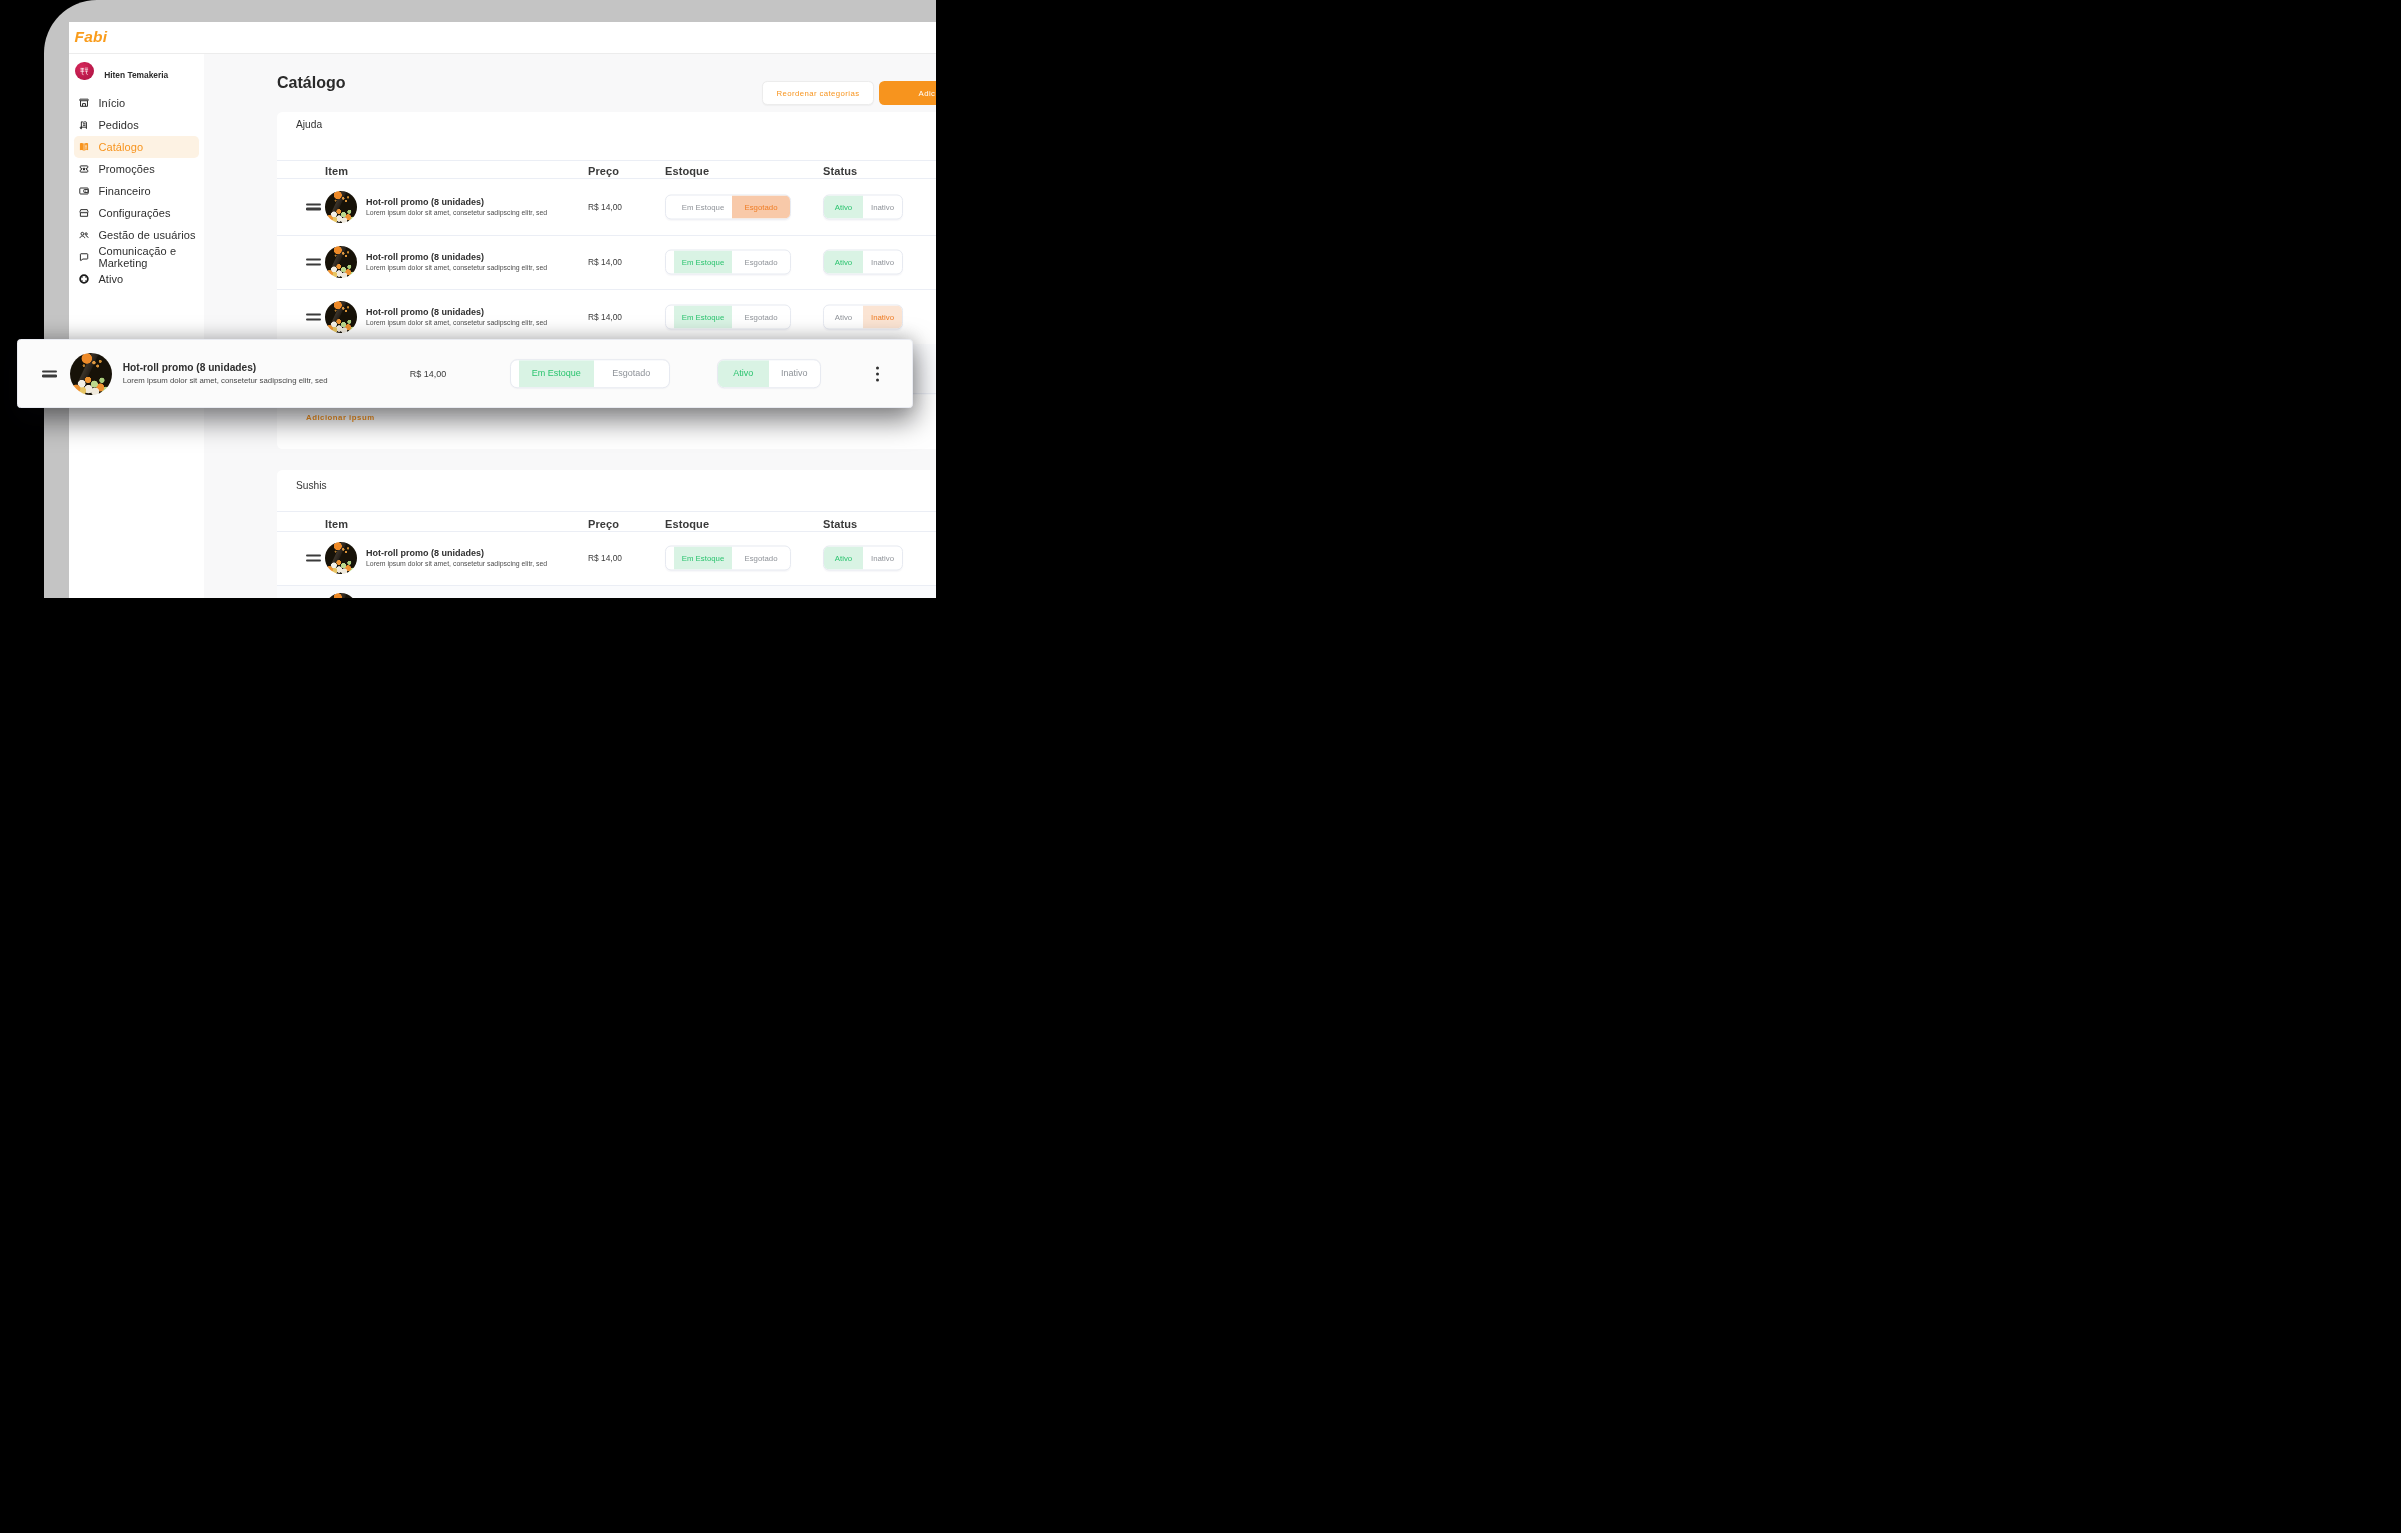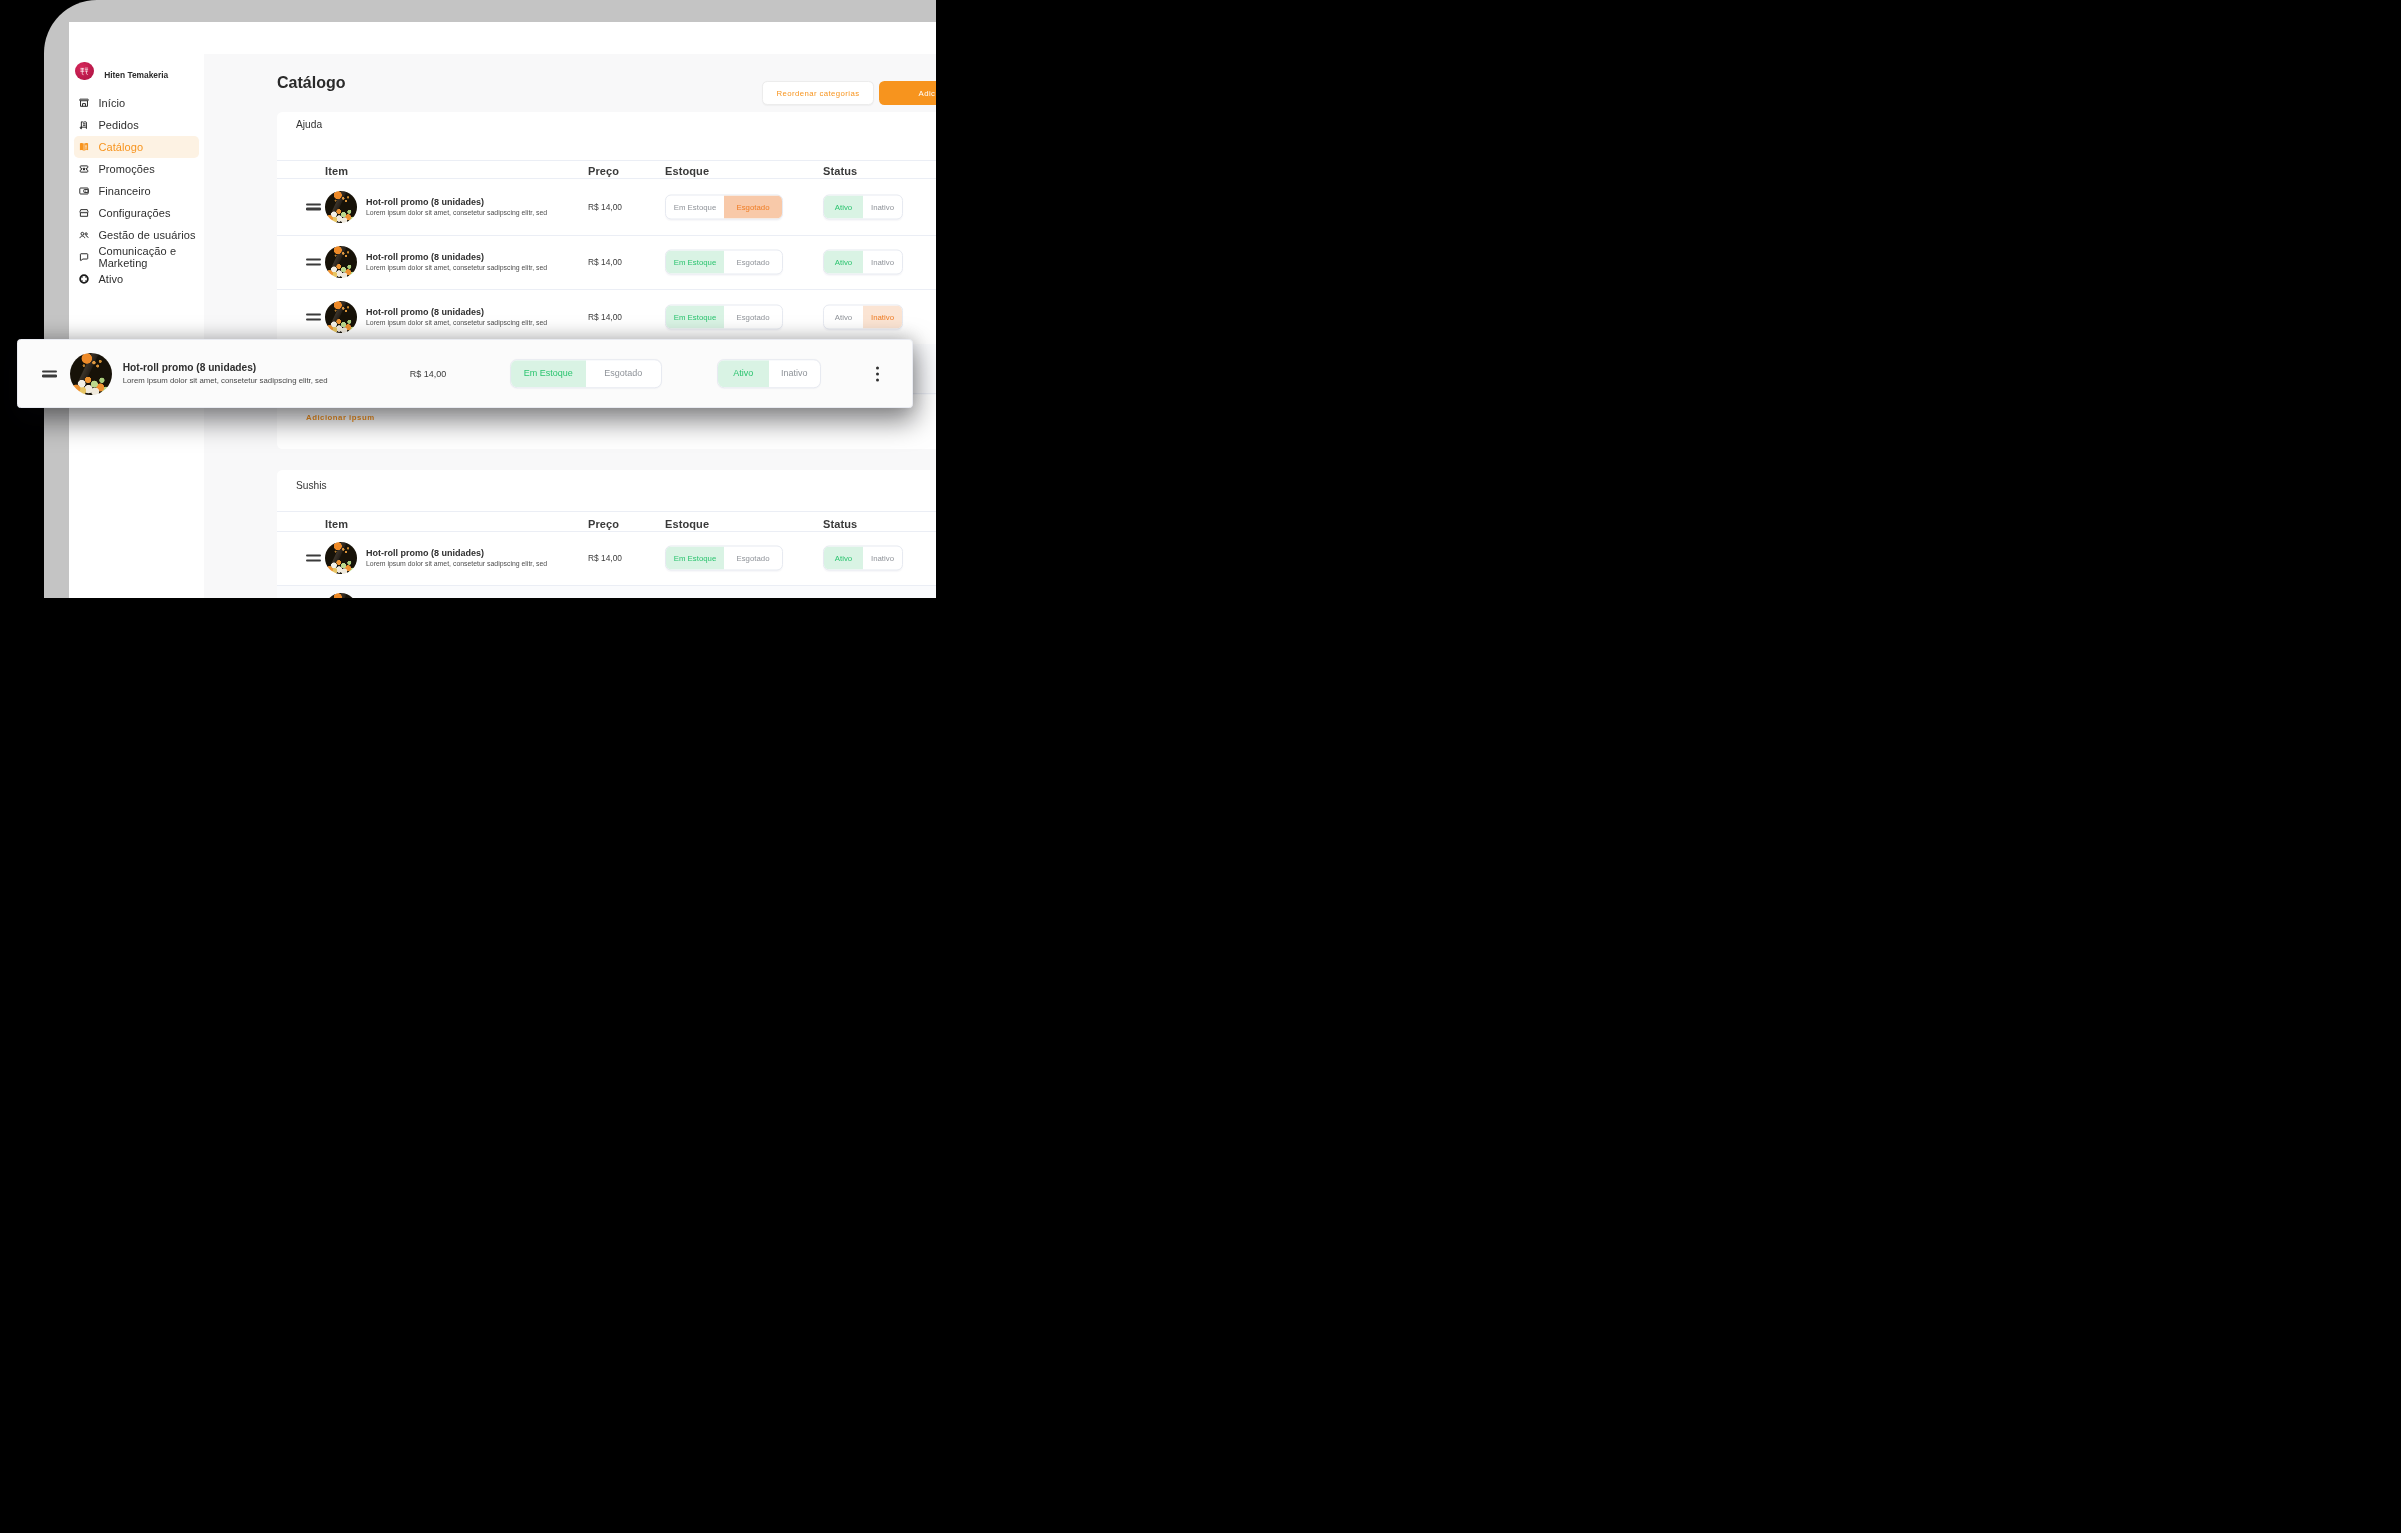--- a/index.html
+++ b/index.html
@@ -80,21 +80,21 @@
   .item-name{font-size:9px;font-weight:bold;color:#2f2f2f;}
   .item-desc{font-size:6.9px;color:#4e4e4e;margin-top:2.4px;}
   .row-price{position:absolute;left:311px;top:50%;transform:translateY(-50%);
              font-size:8.4px;color:#3c3c3c;}
 
   .toggle{position:absolute;top:50%;transform:translateY(-50%);display:flex;
           border:0.6px solid #E7EAF1;border-radius:6px;background:#fff;overflow:hidden;
           box-shadow:0 0.6px 1.2px rgba(40,60,110,.04);}
   .toggle .seg{display:flex;align-items:center;justify-content:center;
                font-size:7.8px;color:#8f9399;cursor:pointer;}
-  .toggle.stock{left:388px;height:23px;}
+  .toggle.stock{left:388px;height:23px;padding-left:8px;}
   .toggle.stock .seg{width:58px;}
   .toggle.status{left:546px;height:23px;}
   .toggle.status .seg{width:39px;}
   .seg.sel-green{background:#D9F3E4;color:#2BC46F;}
   .seg.sel-peach{background:#F8C9A9;color:#EF7D25;}
   .seg.sel-peach-light{background:#FBE4D3;color:#EF7D25;}
 
   .add-link{position:absolute;left:29px;font-size:7.8px;font-weight:bold;color:#F7941E;
             letter-spacing:0.5px;cursor:pointer;}
 
@@ -121,20 +121,23 @@
   svg{display:block;}
 </style>
 </head>
 <body>
 
 <div class="viewport">
   <div class="gray-sheet"></div>
 
   <div class="app">
 
+    <div class="topbar">
+      <div class="logo">Fabi</div>
+    </div>
 
     <div class="sidebar">
       <div class="profile">
         <div class="avatar">
           <svg width="10.2" height="10.2" viewBox="0 0 17 17">
             <g stroke="#fff" stroke-width="1.1" fill="none" stroke-linecap="round">
               <path d="M3 4h5M3 6.5h5M3 9h5M5.5 4v9c0 1 .6 1.5 1.5 1.5"></path>
               <path d="M10.5 3.5h4M10.5 6h4M10.5 8.5h4M12.5 8.5v4c0 1 .6 1.6 1.6 1.6"></path>
             </g>
           </svg>

